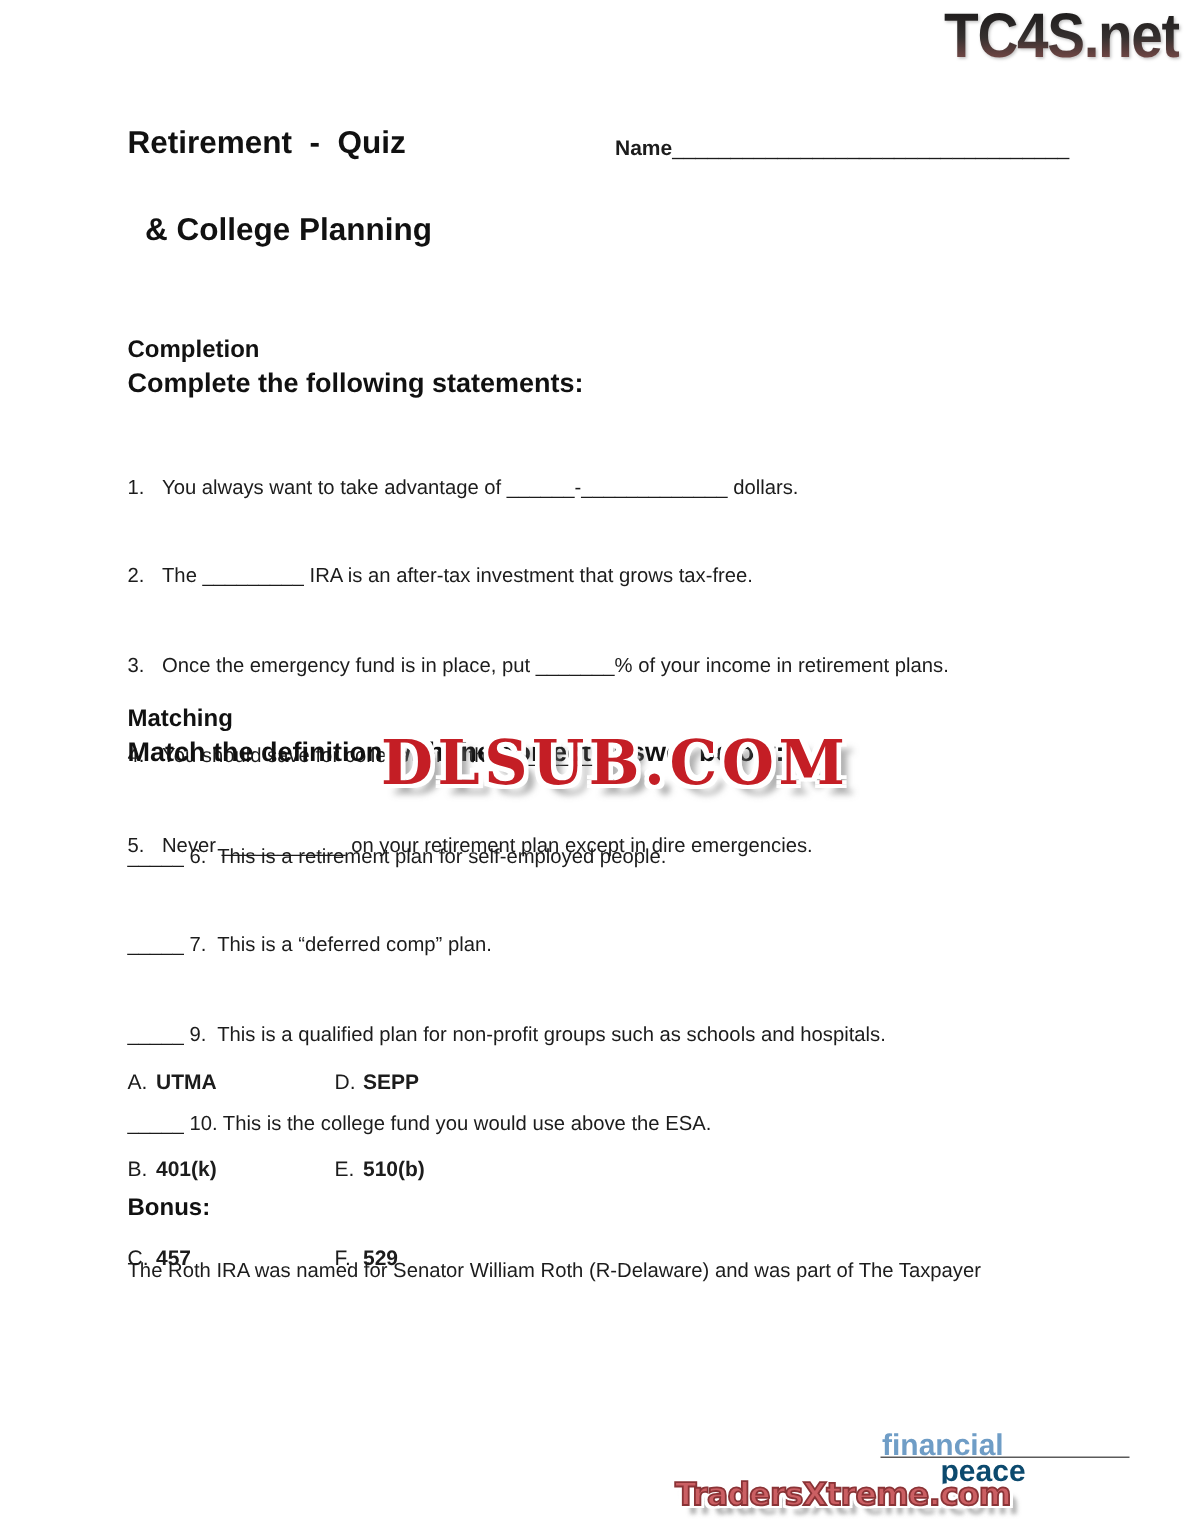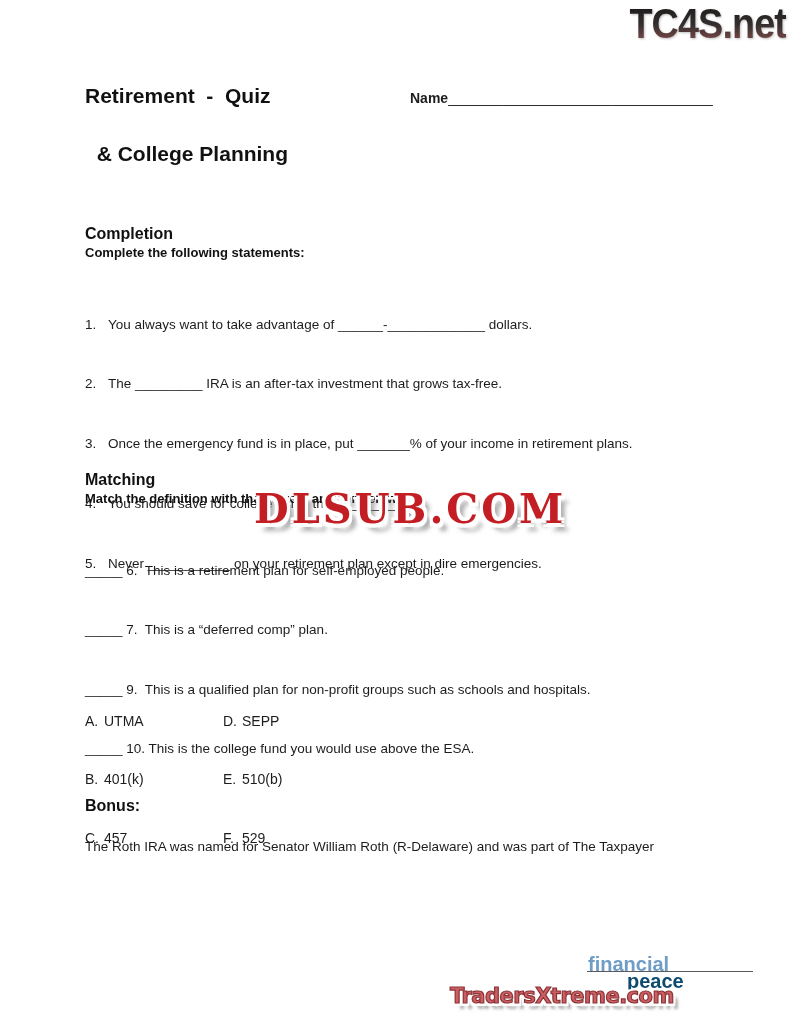--- a/index.html
+++ b/index.html
@@ -20,21 +20,21 @@
     filter:drop-shadow(1px 1px 1px rgba(0,0,0,0.25));
   }
 
   .title { left:85px; top:81px; font-size:21px; font-weight:700; line-height:29px; color:#111; }
 
   .name-row { left:410px; top:90px; font-size:14px; }
   .name-row .lbl { font-weight:700; }
   .name-row .blank { font-weight:400; letter-spacing:0; }
 
   .h-section { font-size:16px; font-weight:700; color:#111; }
-  .h-instr { font-size:13px; font-weight:700; color:#111; }
+  .h-instr { font-size:18px; font-weight:700; color:#111; }
 
   .items { left:85px; top:281px; font-size:13.5px; line-height:17.3px; }
   .items .row { display:flex; margin-bottom:8px; }
   .items .num { width:23px; flex:0 0 23px; }
 
   .m-items { left:85px; top:527px; font-size:13.5px; line-height:17.3px; }
   .m-items .row { margin-bottom:7.7px; }
 
   
   .dlsub {
@@ -44,21 +44,21 @@
     color:#c41e25; transform:scaleY(1.03);
     text-shadow:
       -3px -3px 0 #fff, 3px -3px 0 #fff, -3px 3px 0 #fff, 3px 3px 0 #fff,
       -3px 0 0 #fff, 3px 0 0 #fff, 0 -3px 0 #fff, 0 3px 0 #fff,
       7px 7px 4px rgba(110,110,110,0.55);
   }
 
   .options { left:85px; top:678px; font-size:14px; line-height:17.3px; }
   .options .row { display:flex; margin-bottom:7px; }
   .options .ltr { width:19px; flex:0 0 19px; }
-  .options .val { width:119px; flex:0 0 119px; }
+  .options .val { width:119px; flex:0 0 119px;font-weight:bold; }
 
   .bonus-h { left:85px; top:797px; }
   .bonus-p { left:85px; top:838px; font-size:13.5px; line-height:17.3px; }
 
   
   .rule { left:587px; top:971px; width:166px; height:1px; background:#5a5a5a; }
   .fin { left:588px; top:953px; font-size:20px; font-weight:700; color:#6f9dc6; }
   .pea { left:627px; top:970px; font-size:20px; font-weight:700; color:#0c4a6e; }
   .traders {
     left:450px; top:979px; z-index:6;

